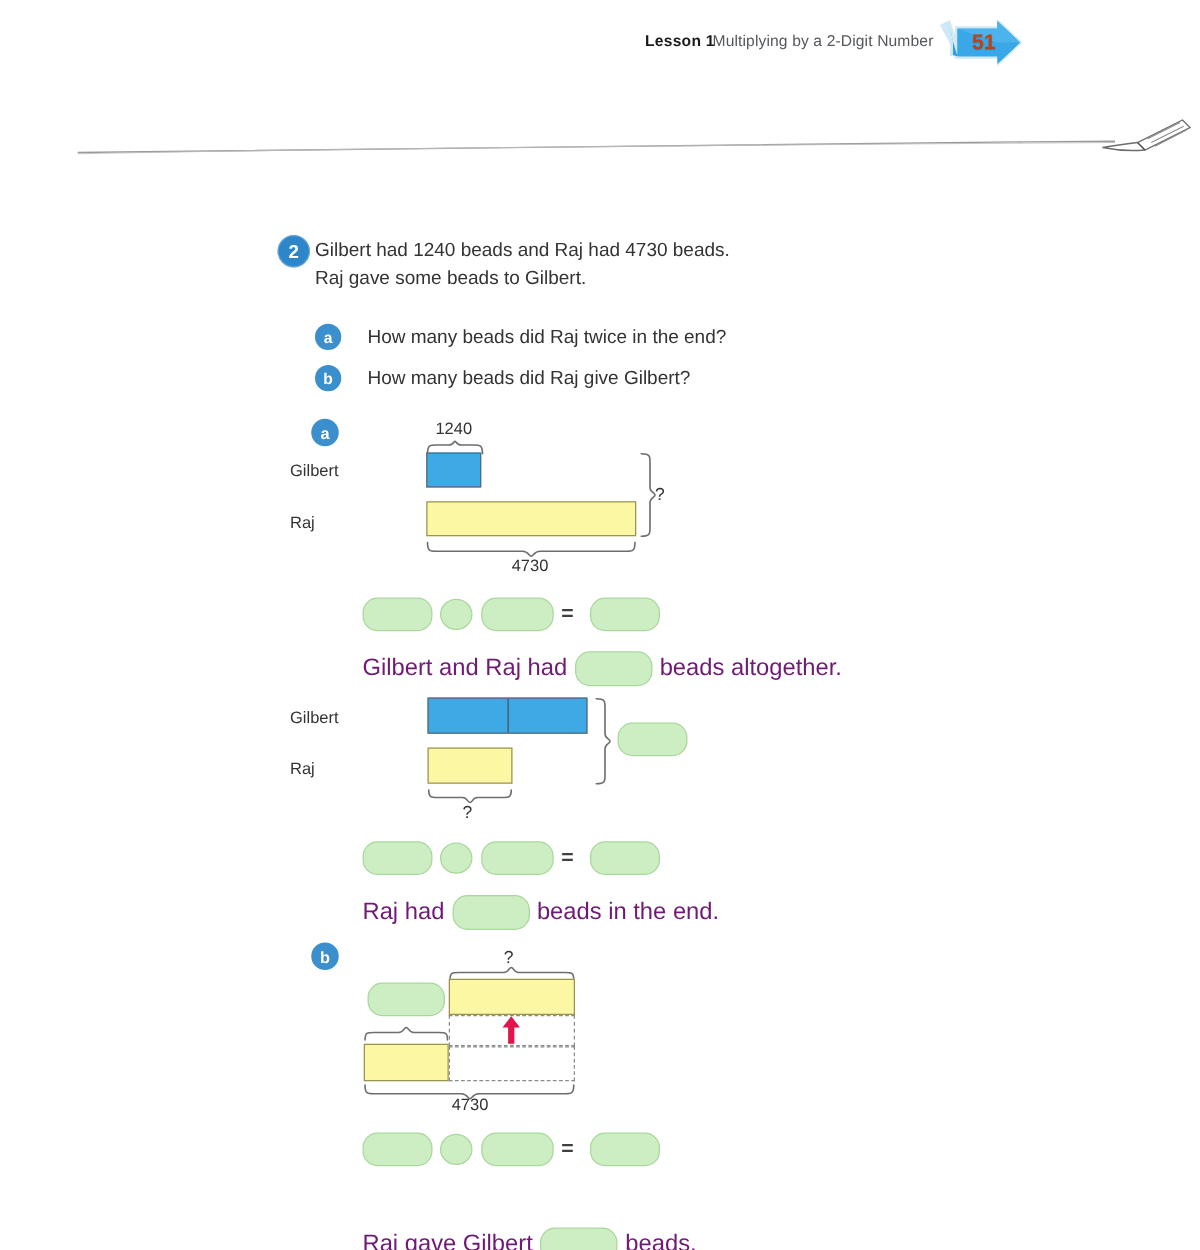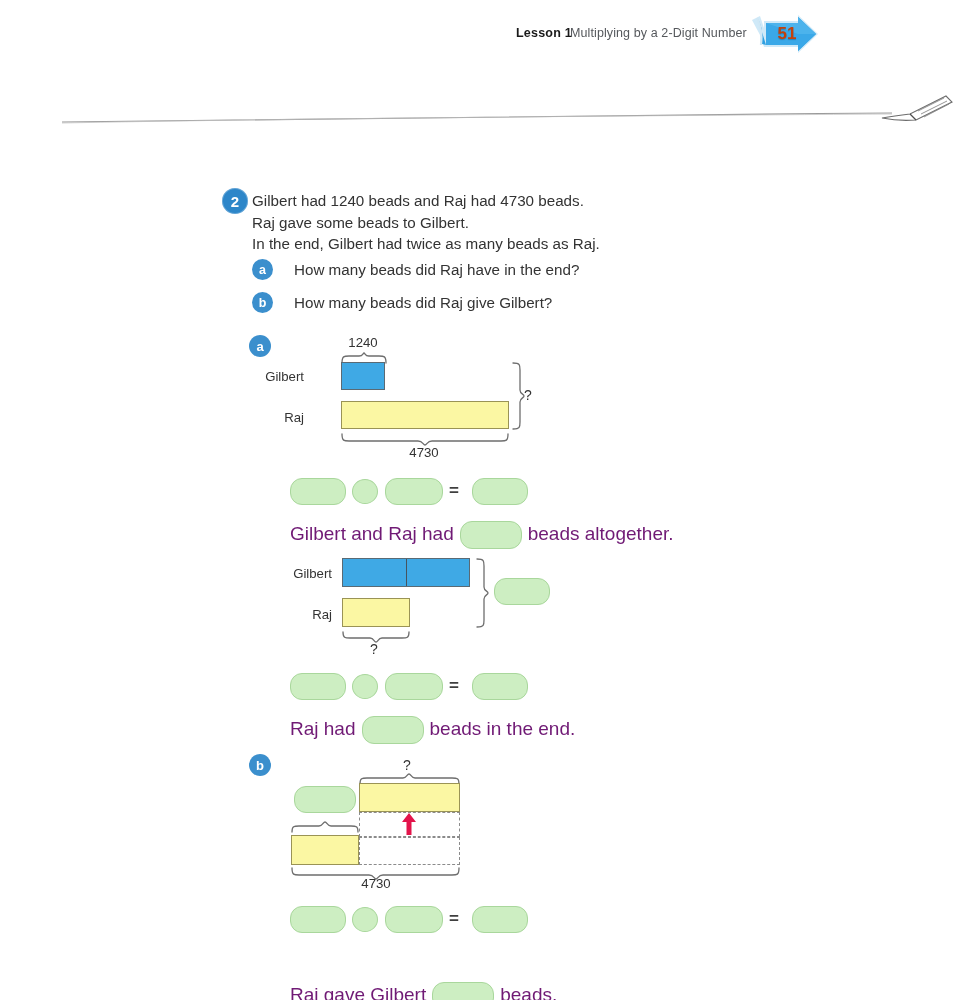--- a/index.html
+++ b/index.html
@@ -50,21 +50,21 @@
   .part-marker{
     position:absolute;width:22px;height:22px;border-radius:50%;background:#3b8fcd;color:#fff;
     font-size:13px;font-weight:bold;display:flex;align-items:center;justify-content:center;
   }
 
   
   .bar{position:absolute;box-sizing:border-box;}
   .bar.blue{background:#3fa9e5;border:1px solid #5a6a74;}
   .bar.yellow{background:#fbf7a3;border:1px solid #9a9355;}
   .bar-divider{position:absolute;width:1px;background:#46545e;}
-  .bar-label{position:absolute;font-size:13.2px;color:#333;text-align:right;}
+  .bar-label{position:absolute;font-size:13.2px;color:#333;text-align:left;}
   .dim{position:absolute;font-size:13.2px;color:#333;text-align:center;}
   .qmark{position:absolute;font-size:14px;color:#333;}
   .dashbox{position:absolute;box-sizing:border-box;border:1.4px dashed #8b8b8b;background:transparent;}
 
   svg.brace{position:absolute;overflow:visible;}
   svg.brace path{fill:none;stroke:#6e6e6e;stroke-width:1.3;stroke-linecap:round;stroke-linejoin:round;}
 
   
   .blank{
     position:absolute;box-sizing:border-box;
@@ -116,26 +116,25 @@
       <path d="M44 25 L69 12" stroke="#8a8a8a" stroke-width="0.9"></path>
       <path d="M30 22 L36 28" stroke="#4d4d4d" stroke-width="1.2"></path>
     </svg>
   </div>
 
   <div class="qnum">2</div>
 
   <div class="stem">
     <div>Gilbert had 1240 beads and Raj had 4730 beads.</div>
     <div>Raj gave some beads to Gilbert.</div>
-    <div>In the end, Gilbert had twice as many beads as Raj.</div>
   </div>
 
   <div class="sub" style="left:252px;top:259px;">
     <span class="bullet">a</span>
-    <span class="sub-text">How many beads did Raj have in the end?</span>
+    <span class="sub-text">How many beads did Raj twice in the end?</span>
   </div>
 
   <div class="sub" style="left:252px;top:292px;">
     <span class="bullet">b</span>
     <span class="sub-text">How many beads did Raj give Gilbert?</span>
   </div>
 
   <div class="part-marker" style="left:249px;top:335px;">a</div>
 
   <div class="dim" style="left:318px;top:335px;width:90px;">1240</div>

